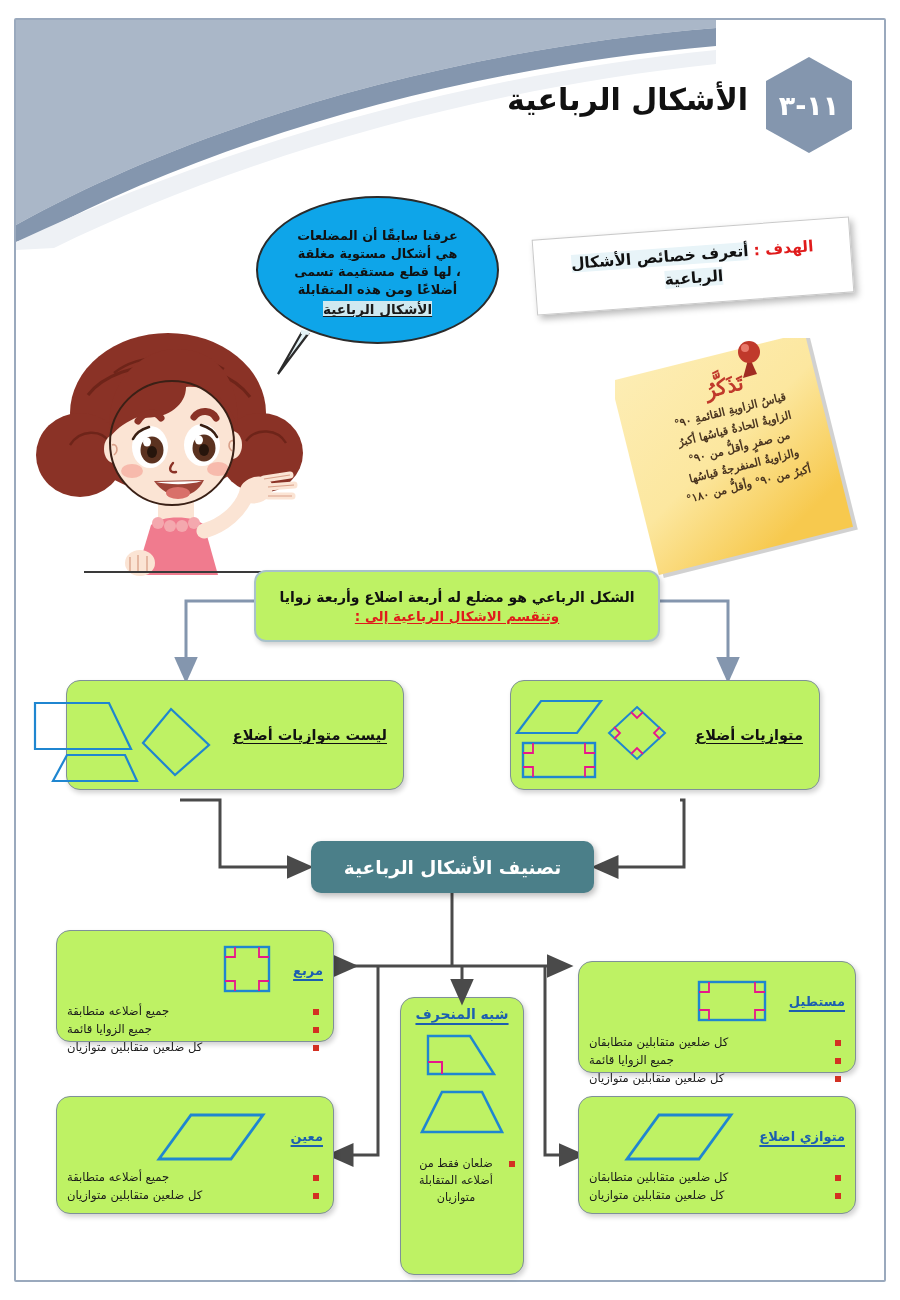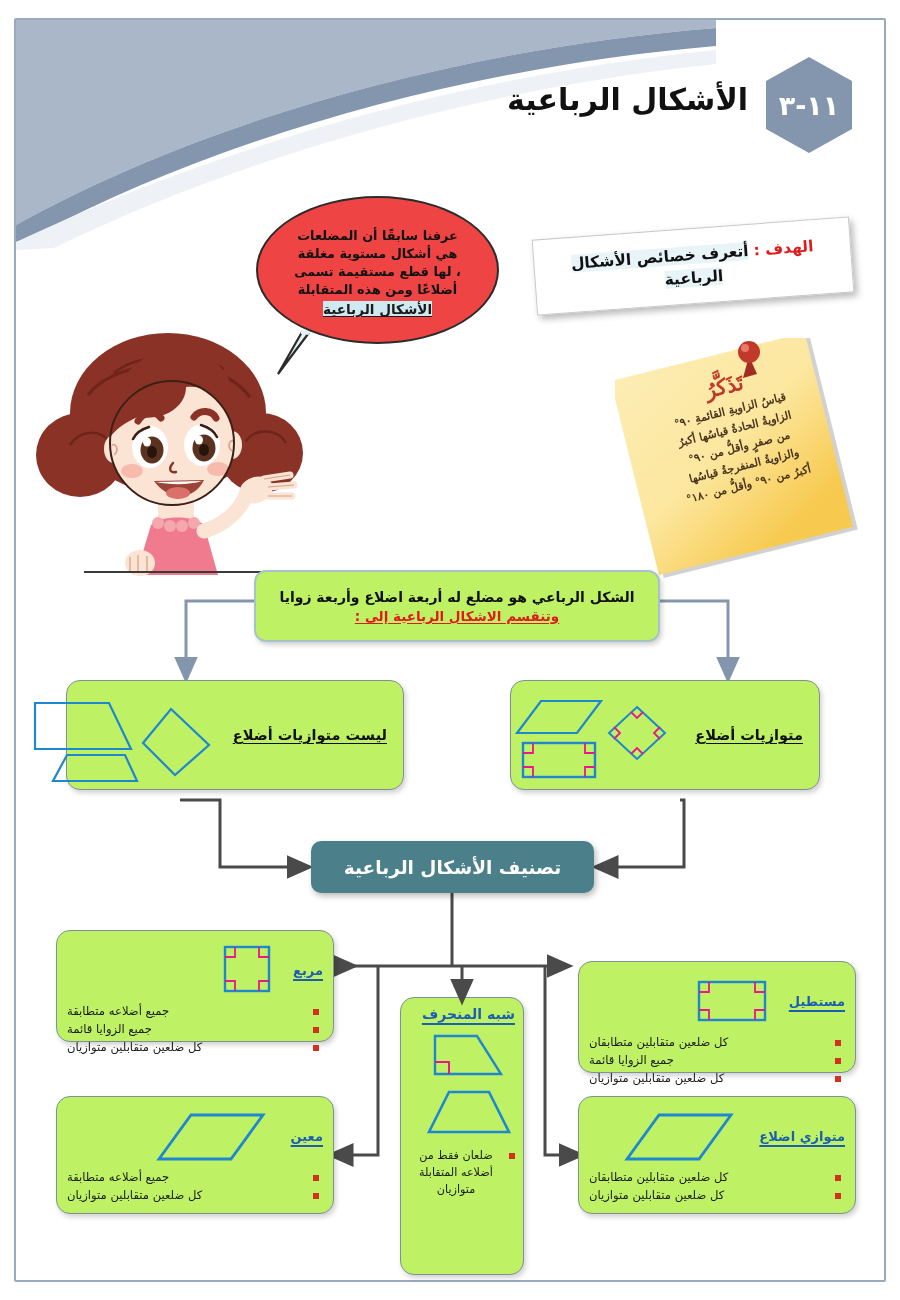--- a/index.html
+++ b/index.html
@@ -48,21 +48,21 @@
   .page-title {
     position: absolute; right: 152px; top: 82px;
     font-size: 30px; font-weight: bold; color: #111111;
     white-space: nowrap;
   }
 
   
   .bubble {
     position: absolute; left: 256px; top: 196px;
     width: 243px; height: 148px;
-    background: #ef4444;
+    background: #0ea5e9;
     border: 2.2px solid #2b2b2b;
     border-radius: 50% / 50%;
     display: flex; flex-direction: column;
     align-items: center; justify-content: center;
     padding: 10px 22px 6px 22px;
     text-align: center;
     z-index: 6;
   }
   .bubble p {
     font-size: 12.8px; line-height: 1.42; color: #111;
@@ -207,25 +207,25 @@
   .sc-list li .btxt { flex: 1; text-align: left; }
 
   .card-square { left: 56px;  top: 930px;  width: 278px; height: 112px; }
   .card-rect   { left: 578px; top: 930px;  width: 278px; height: 112px; margin-top: 31px; }
   .card-rhomb  { left: 56px;  top: 1096px; width: 278px; height: 118px; }
   .card-para   { left: 578px; top: 1096px; width: 278px; height: 118px; }
 
   .card-trap {
     left: 400px; top: 997px; width: 124px; height: 278px;
     padding: 8px 8px;
-    display: flex; flex-direction: column; align-items: flex-start;
+    display: flex; flex-direction: column; align-items: center;
   }
   .card-trap .sc-title { font-size: 14px; margin-bottom: 8px; }
   .card-trap .trap-figs { display: flex; flex-direction: column; align-items: center; gap: 4px; }
-  .trap-list { list-style: none; margin-top: 8px; width: 100%; }
+  .trap-list { list-style: none; margin-top: 16px; width: 100%; }
   .trap-list li {
     font-size: 11.2px; color: #1a1a1a; line-height: 1.5;
     display: flex; gap: 6px; align-items: flex-start;
   }
   .trap-list li .bullet { width: 6px; height: 6px; background: #d33022; flex: 0 0 6px; margin-top: 5px; }
   .trap-list li .btxt { flex: 1; text-align: center; }
 </style>
 </head>
 <body>
 

